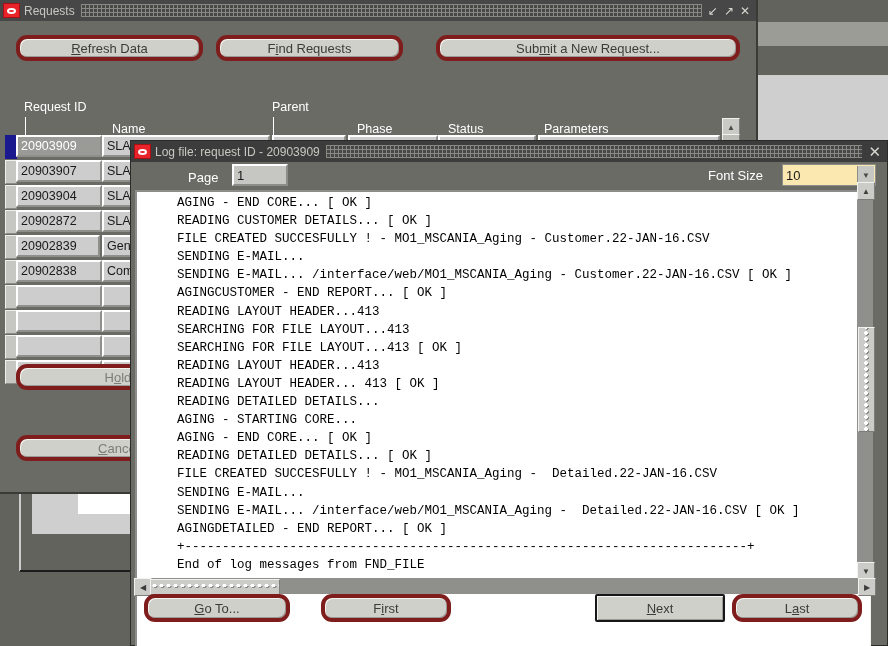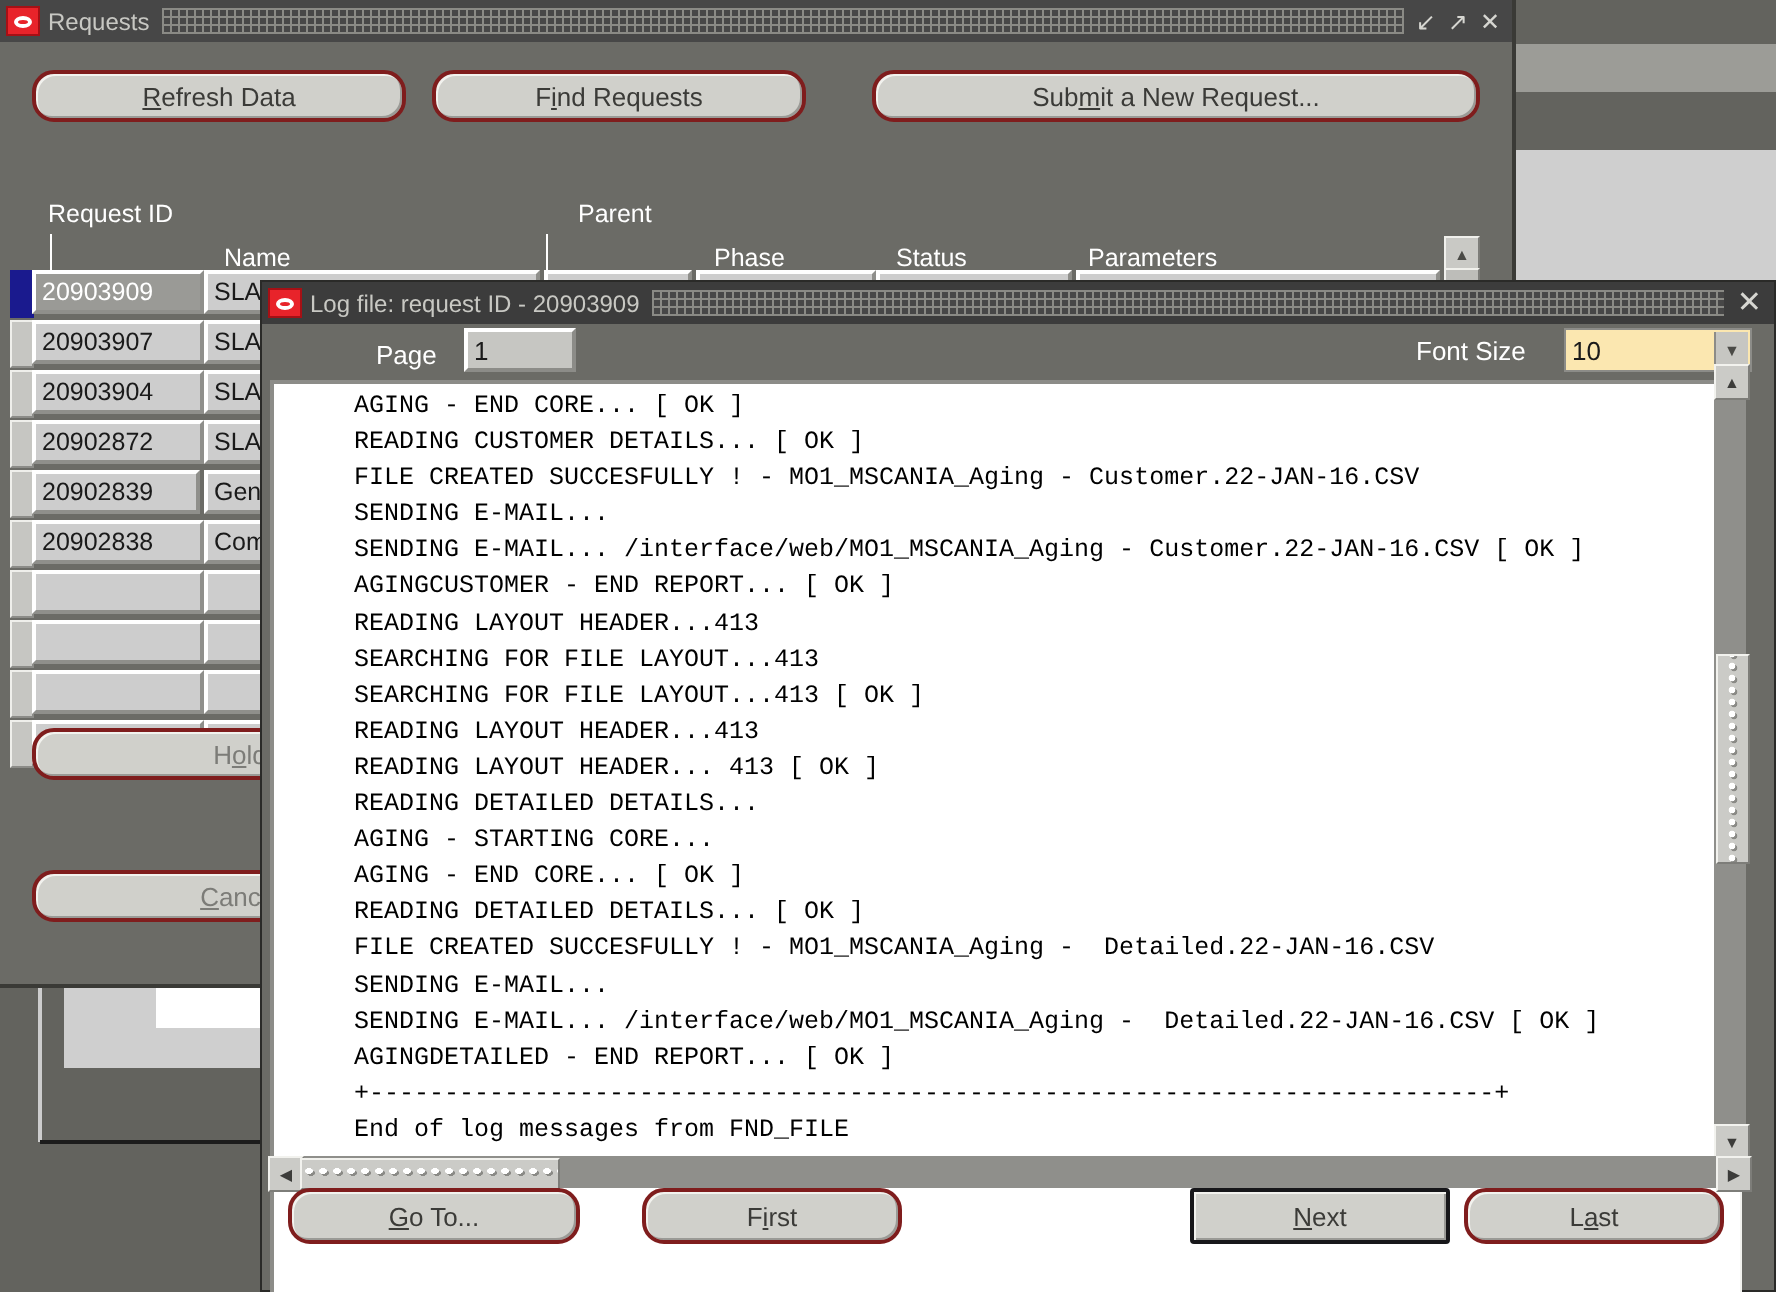--- a/index.html
+++ b/index.html
@@ -51,21 +51,21 @@
     background-color:#474747; }
   .title-btns { display:flex; gap:6px; align-items:center; padding-right:4px; color:#d6d6d1; }
   .tb-ico { font-size:12px; line-height:12px; cursor:default; }
 
   
   #requests-win { left:0; top:0; width:756px; height:492px;
                   border-right:2px solid #3a3a36; border-bottom:2px solid #3a3a36; }
   #requests-body { position:absolute; left:0; top:21px; width:756px; height:471px; background:#6b6b66; }
 
   .btn {
-    background:#d0d0cb; color:#3b3b38; border:2px solid #7f1d1d;
+    background:#d0d0cb; color:#3b3b38; border:4px solid #7f1d1d;
     border-radius:11px; font-size:13px; text-align:center;
     box-shadow: inset 1px 1px 0 #f2f2ee, inset -1px -1px 0 #9a9a96;
     display:flex; align-items:center; justify-content:center;
     cursor:default; box-sizing:border-box;
   }
   .btn u { text-decoration:underline; }
   .btn.dim { color:#7c7c78; }
   .btn.focus { border:2px solid #17171a; border-radius:2px;
                box-shadow: inset 1px 1px 0 #f2f2ee, inset -1px -1px 0 #9a9a96; }
 
@@ -186,21 +186,21 @@
       </div>
       <div class="btn" style="left:436px; top:14px; width:304px; height:26px; position:absolute;">
         <span><span>Sub</span><u>m</u><span>it a New Request...</span></span>
       </div>
 
       <div class="fieldlabel" style="left:24px; top:79px;">Request ID</div>
       <div class="tick" style="left:25px; top:96px; height:18px;"></div>
 
       <div class="fieldlabel" style="left:112px; top:101px;">Name</div>
 
-      <div class="fieldlabel" style="left:289px; top:79px;">Parent</div>
+      <div class="fieldlabel" style="left:272px; top:79px;">Parent</div>
       <div class="tick" style="left:273px; top:96px; height:18px;"></div>
 
       <div class="fieldlabel" style="left:357px; top:101px;">Phase</div>
       <div class="fieldlabel" style="left:448px; top:101px;">Status</div>
       <div class="fieldlabel" style="left:544px; top:101px;">Parameters</div>
 
       <div id="requests-grid">
           <div class="rowmark cur" style="left: 5px; top: 114px; height: 22px;"></div>
           <div class="cell sel" style="left: 16px; top: 114px; width: 86px; height: 22px;">20903909</div>
           <div class="cell" style="left: 102px; top: 114px; width: 168px; height: 22px;">SLAAGING</div>

